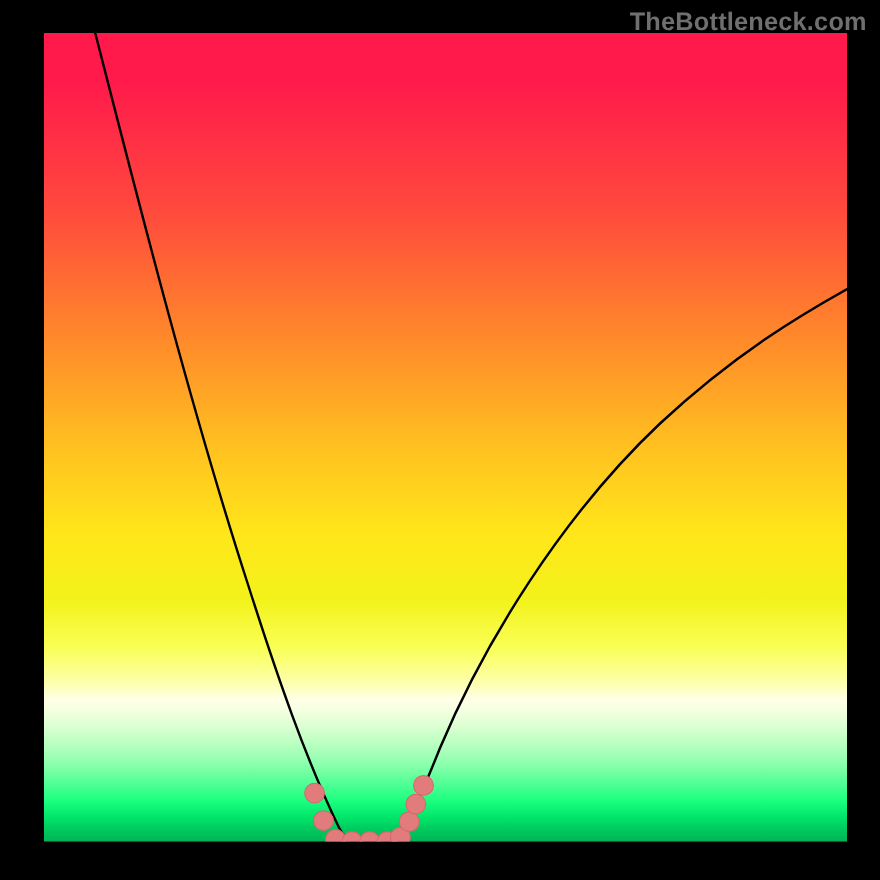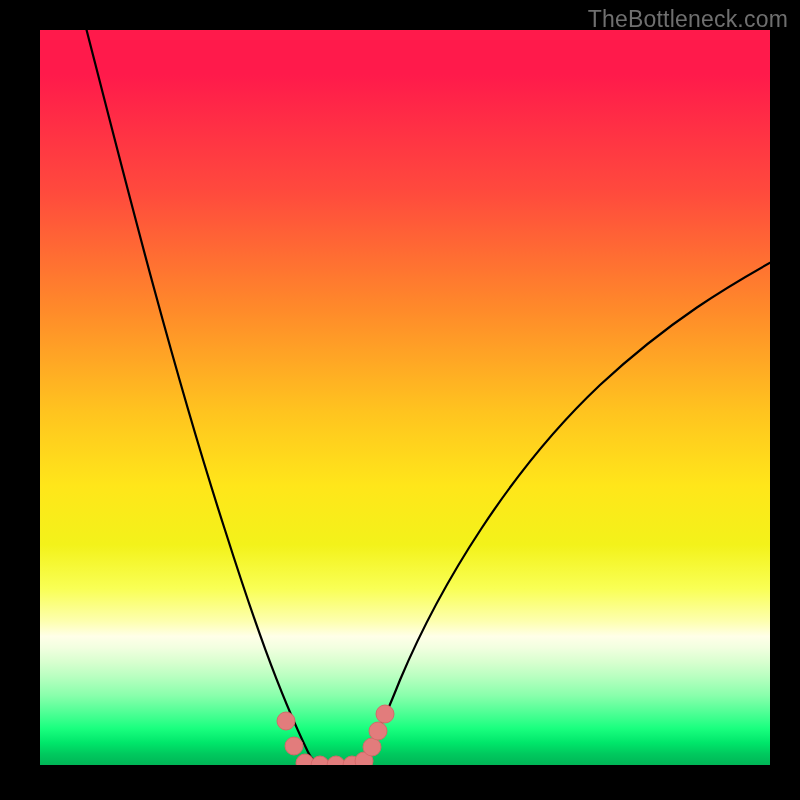--- a/index.html
+++ b/index.html
@@ -48,21 +48,21 @@
       #00b556 100%
     );
   }
   .watermark {
     position: absolute;
     top: 6px;
     right: 12px;
     color: #6f6f6f;
     font-size: 23px;
     letter-spacing: 0.2px;
-    font-weight: 400;
+    font-weight: 700;
   }
   svg.curves {
     position: absolute;
     left: 0;
     top: 0;
     width: 730px;
     height: 735px;
   }
 </style>
 </head>

